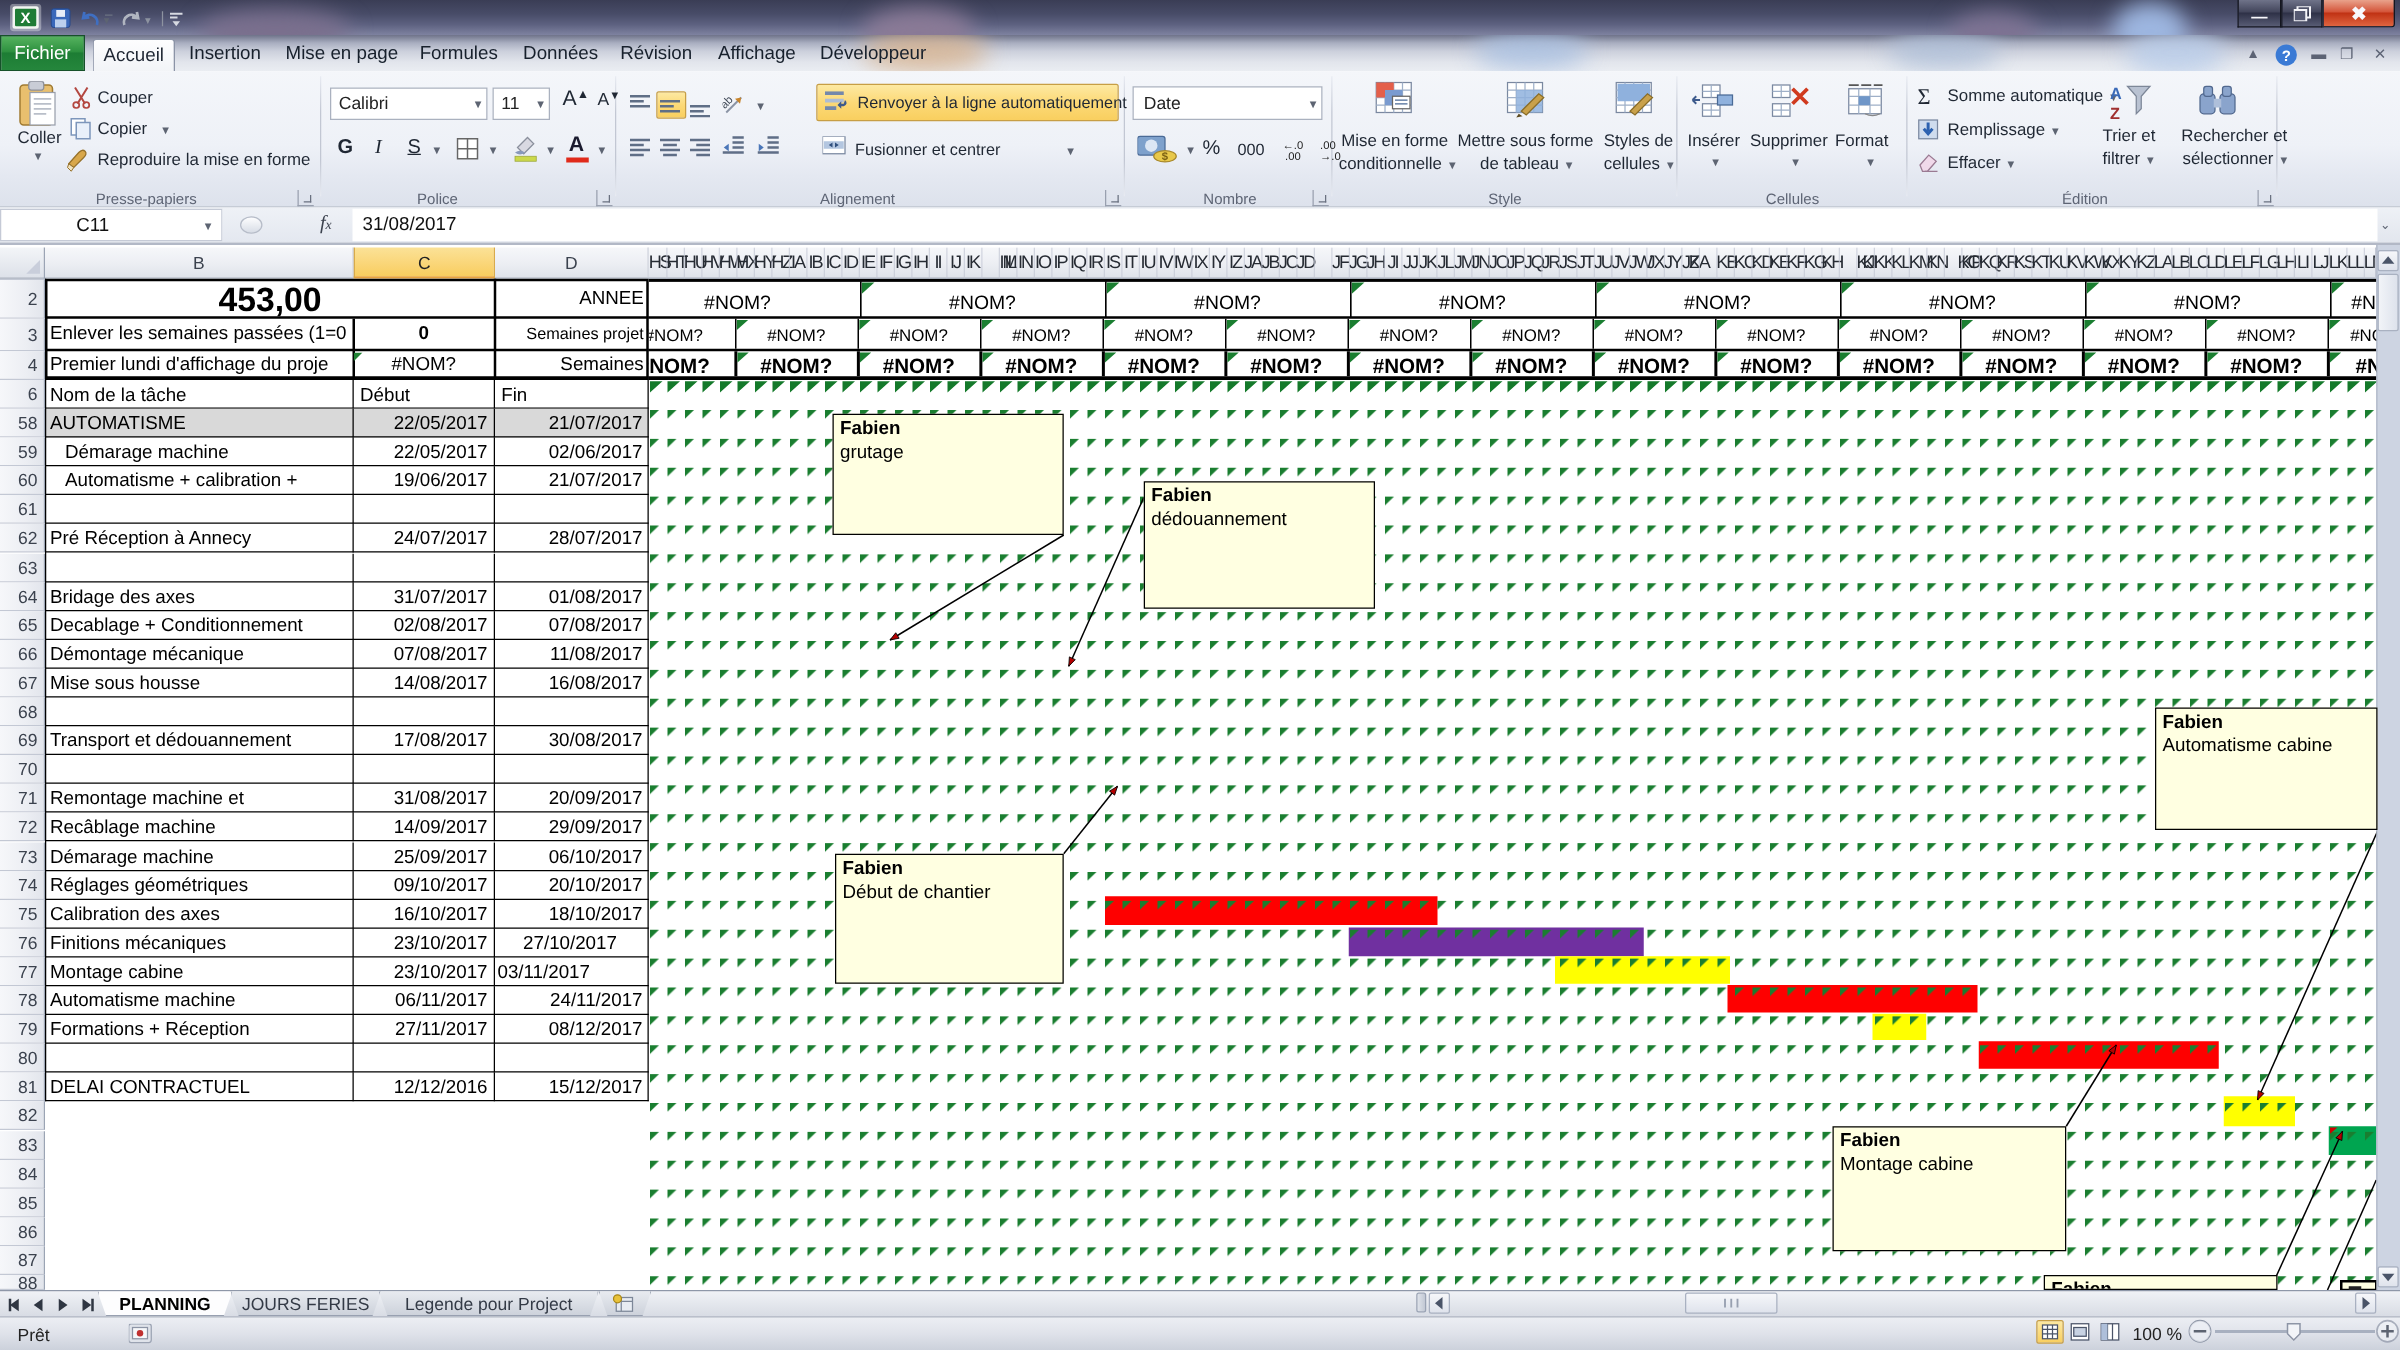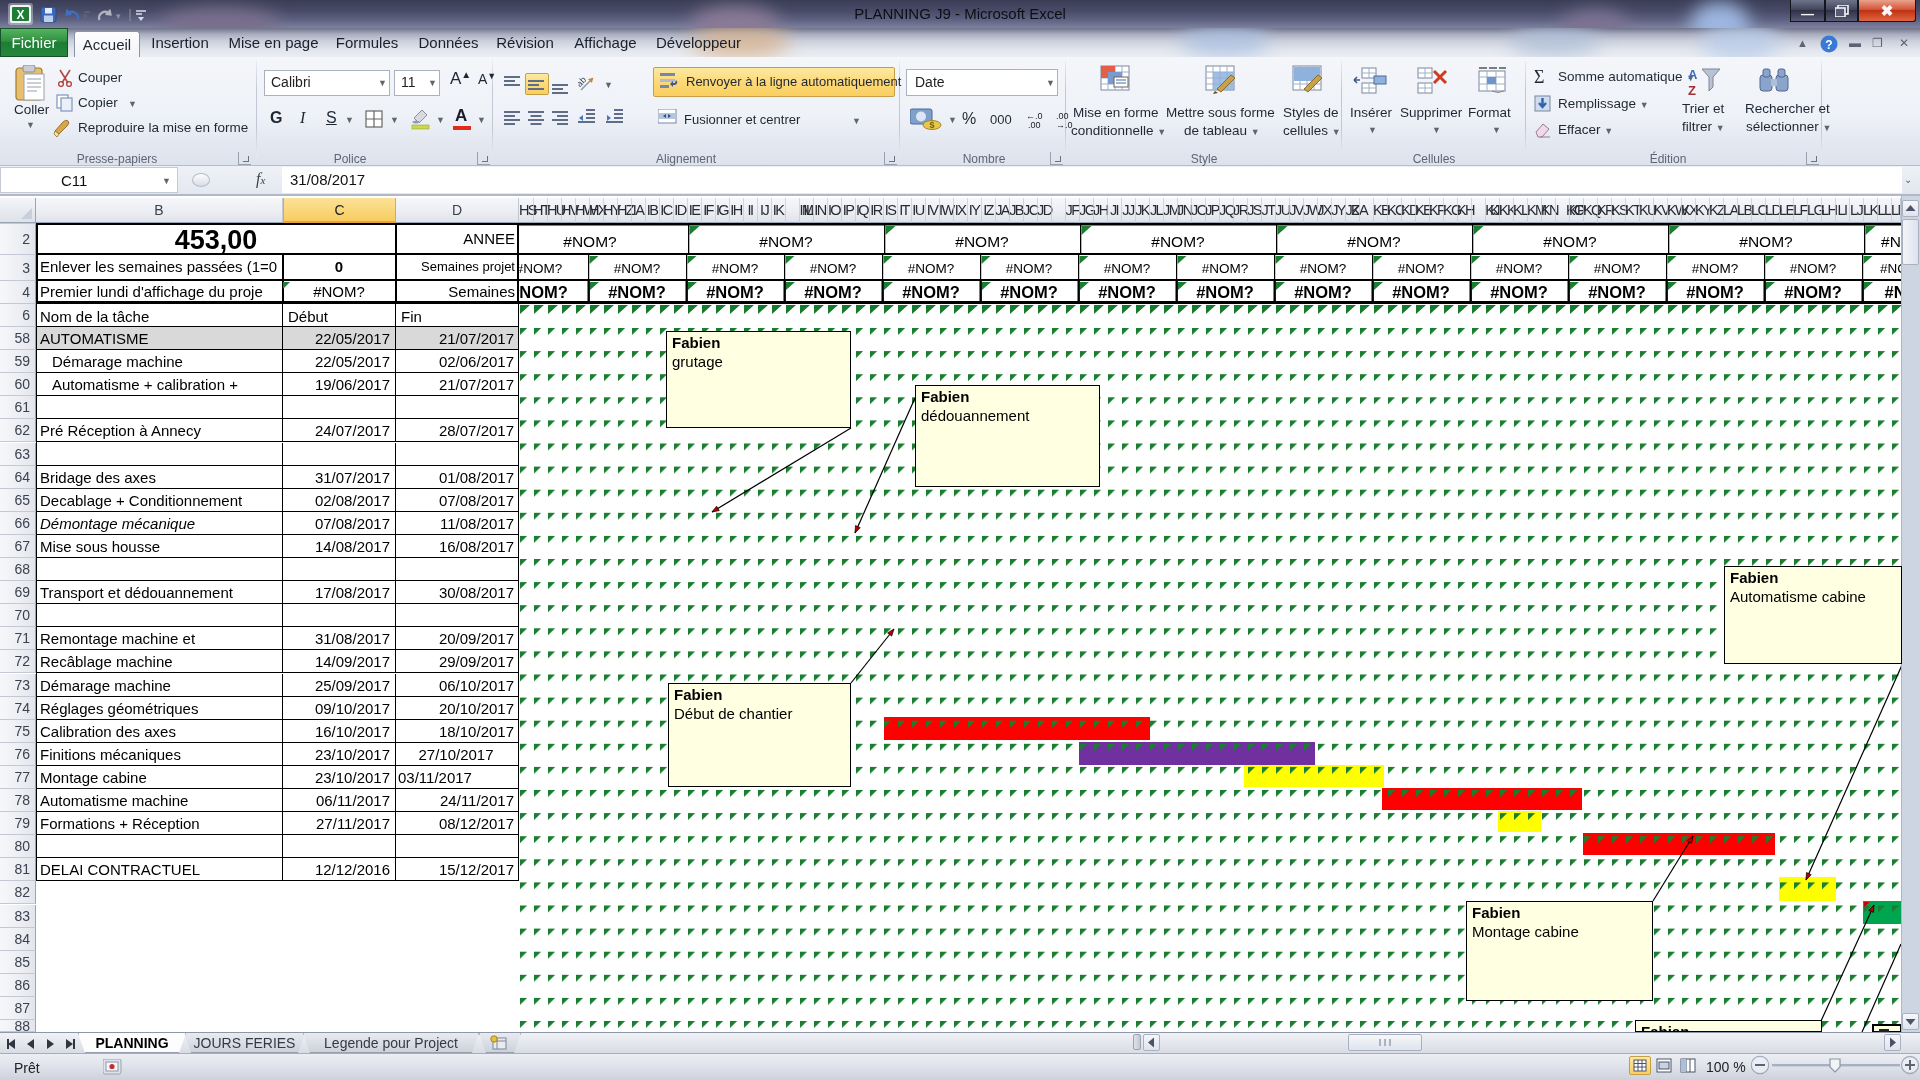--- a/index.html
+++ b/index.html
@@ -56,21 +56,20 @@
 .stabact{background:#fdfdfe;font-weight:bold;color:#000;z-index:2;}
 #status{left:0;top:1053px;width:1920px;height:27px;background:linear-gradient(180deg,#eceef3 0%,#dfe2ea 50%,#ccd1db 100%);border-top:1px solid #a6adbc;}
 
 #gsvg{left:519px;top:223px;z-index:5;}
 </style></head><body>
 <div id="title" class="abs">
     <div class="blob" style="left:160px;top:8px;width:120px;height:34px;background:#7a6f8d;"></div>
     <div class="blob" style="left:690px;top:6px;width:90px;height:40px;background:#8a7a96;"></div>
     <div class="blob" style="left:1690px;top:2px;width:60px;height:46px;background:#9db6e0;"></div>
     <div class="blob" style="left:1560px;top:10px;width:70px;height:36px;background:#7d7292;"></div>
-    <div id="ttext">PLANNING J9  -  Microsoft Excel</div>
     <svg class="qat" style="left:8px;top:3px;" width="160" height="24">
 <rect x="0" y="0" width="25" height="22" rx="3" fill="#ffffff" opacity="0.35"></rect>
 <rect x="2" y="2" width="21" height="18" rx="2" fill="#f2f5f2"></rect>
 <rect x="4" y="4" width="17" height="14" rx="1" fill="#1f7c36"></rect>
 <text x="12.5" y="15.5" font-size="12" font-weight="bold" fill="#fff" text-anchor="middle">X</text>
 <g transform="translate(33,4)">
         <rect x="0" y="0" width="15" height="15" rx="2" fill="#3a68ba" stroke="#27498a" stroke-width="0.8"></rect>
         <rect x="4" y="1" width="7" height="5.5" fill="#e6ecf8"></rect>
         <rect x="3" y="8.5" width="9" height="6.5" fill="#bcd0ee"></rect>
       </g>
@@ -678,21 +677,21 @@
 <div class="cell" style="left:398px;top:468.6px;width:116px;height:18px;text-align:right;z-index:3;">01/08/2017</div>
 <div class="abs" style="left:36px;top:488.7px;width:483px;height:23.1px;border-bottom:1px solid #000;z-index:2;"></div>
 <div class="abs" style="left:282px;top:488.7px;width:1px;height:23.1px;background:#000;z-index:2;"></div>
 <div class="abs" style="left:395px;top:488.7px;width:1px;height:23.1px;background:#000;z-index:2;"></div>
 <div class="cell" style="left:40px;top:491.70000000000005px;width:242px;height:18px;z-index:3;">Decablage + Conditionnement</div>
 <div class="cell" style="left:285px;top:491.70000000000005px;width:105px;height:18px;text-align:right;z-index:3;">02/08/2017</div>
 <div class="cell" style="left:398px;top:491.70000000000005px;width:116px;height:18px;text-align:right;z-index:3;">07/08/2017</div>
 <div class="abs" style="left:36px;top:511.8px;width:483px;height:23.1px;border-bottom:1px solid #000;z-index:2;"></div>
 <div class="abs" style="left:282px;top:511.8px;width:1px;height:23.1px;background:#000;z-index:2;"></div>
 <div class="abs" style="left:395px;top:511.8px;width:1px;height:23.1px;background:#000;z-index:2;"></div>
-<div class="cell" style="left:40px;top:514.8px;width:242px;height:18px;z-index:3;font-style:italic;">Démontage mécanique</div>
+<div class="cell" style="left:40px;top:514.8px;width:242px;height:18px;z-index:3;">Démontage mécanique</div>
 <div class="cell" style="left:285px;top:514.8px;width:105px;height:18px;text-align:right;z-index:3;">07/08/2017</div>
 <div class="cell" style="left:398px;top:514.8px;width:116px;height:18px;text-align:right;z-index:3;">11/08/2017</div>
 <div class="abs" style="left:36px;top:534.9px;width:483px;height:23.1px;border-bottom:1px solid #000;z-index:2;"></div>
 <div class="abs" style="left:282px;top:534.9px;width:1px;height:23.1px;background:#000;z-index:2;"></div>
 <div class="abs" style="left:395px;top:534.9px;width:1px;height:23.1px;background:#000;z-index:2;"></div>
 <div class="cell" style="left:40px;top:537.9px;width:242px;height:18px;z-index:3;">Mise sous housse</div>
 <div class="cell" style="left:285px;top:537.9px;width:105px;height:18px;text-align:right;z-index:3;">14/08/2017</div>
 <div class="cell" style="left:398px;top:537.9px;width:116px;height:18px;text-align:right;z-index:3;">16/08/2017</div>
 <div class="abs" style="left:36px;top:558.0px;width:483px;height:23.1px;border-bottom:1px solid #000;z-index:2;"></div>
 <div class="abs" style="left:282px;top:558.0px;width:1px;height:23.1px;background:#000;z-index:2;"></div>

